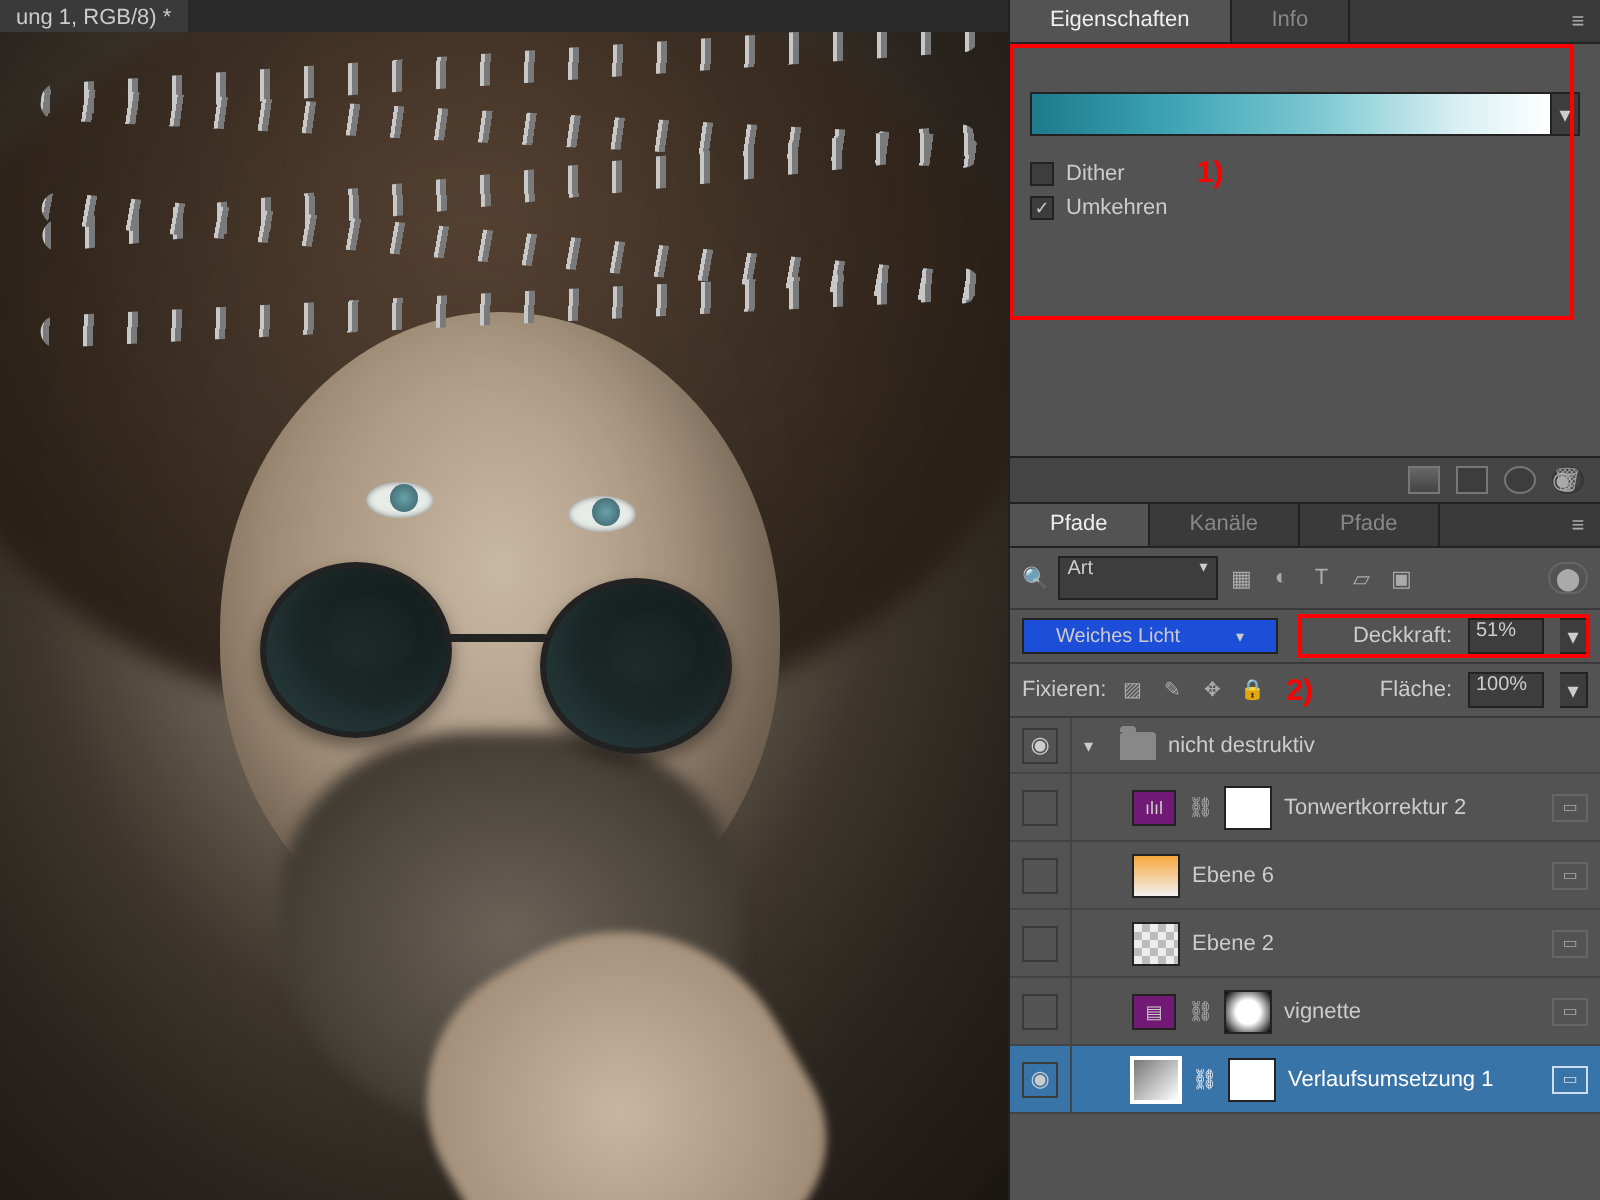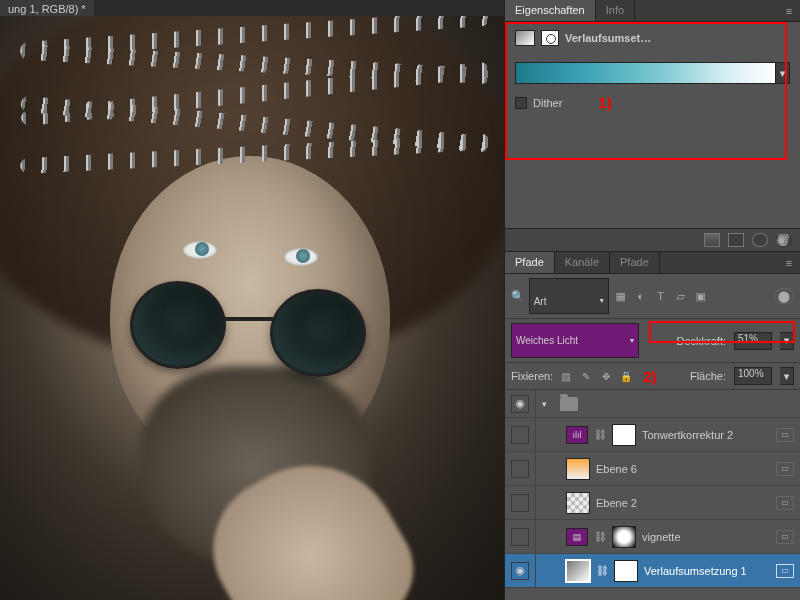--- a/index.html
+++ b/index.html
@@ -18,21 +18,21 @@
   .lens.right { left:140px; top:8px; }
   .bridge { position:absolute; left:92px; top:36px; width:52px; height:4px; background:#222; border-radius:2px; }
   .eye { position:absolute; width:34px; height:18px; background:#e8ece8; border-radius:50%; box-shadow: inset 0 0 3px rgba(0,0,0,0.5); }
   .eye.l { left:183px; top:225px; }
   .eye.r { left:284px; top:232px; }
   .iris { position:absolute; width:14px; height:14px; background: radial-gradient(circle,#6aa0a8,#3a6068); border-radius:50%; left:12px; top:1px; }
   .hand { position:absolute; left:220px; top:450px; width:180px; height:180px; background: radial-gradient(ellipse, #c8b6a0, #98836d); border-radius:40% 50% 30% 30%; transform:rotate(-30deg); filter:blur(2px); }
 
   .right-panels { position: absolute; left: 504px; top: 0; width: 296px; height: 600px; background: #535353; border-left: 1px solid #222; }
   .panel-tabs { display:flex; background:#3a3a3a; border-bottom:1px solid #222; height:22px; align-items:stretch; }
-  .panel-tab { padding:4px 10px; color:#ccc; border-right:1px solid #222; cursor:pointer; }
+  .panel-tab { padding:4px 20px; color:#ccc; border-right:1px solid #222; cursor:pointer; }
   .panel-tab.active { background:#535353; color:#eee; }
   .panel-tab.dim { color:#888; }
   .panel-menu { margin-left:auto; width:22px; display:flex; align-items:center; justify-content:center; color:#aaa; cursor:pointer; }
 
   .props-panel { height: 252px; display:flex; flex-direction:column; position:relative; }
   .props-body { padding:8px 10px; position:relative; flex:1; }
   .props-header { display:flex; align-items:center; gap:6px; margin-bottom:10px; }
   .thumb-icon { width:20px; height:16px; background:linear-gradient(135deg,#888,#fff); border:1px solid #222; }
   .mask-icon { width:18px; height:16px; background:#fff; border:1px solid #222; position:relative; }
   .mask-icon::after{content:"";position:absolute;left:4px;top:3px;width:8px;height:8px;border:1px solid #333;border-radius:50%;}
@@ -45,24 +45,24 @@
   .annotate { color:#f00; font-size:15px; font-weight:bold; position:absolute; }
   .hl-box { position:absolute; border:2px solid #f00; pointer-events:none; }
 
   .mid-iconbar { height:24px; background:#454545; border-top:1px solid #222; border-bottom:1px solid #222; display:flex; justify-content:flex-end; align-items:center; gap:8px; padding:0 8px; }
   .mini-ico { width:16px; height:14px; border:1px solid #777; background:#3d3d3d; cursor:pointer; }
   .mini-ico.eye { border:none; background:none; font-size:12px; color:#aaa; }
   .mini-ico.trash { border:none; background:none; font-size:12px; color:#aaa; }
 
   .layers-panel { flex:1; display:flex; flex-direction:column; }
   .filter-row { display:flex; align-items:center; padding:4px 6px; gap:4px; border-bottom:1px solid #3a3a3a; }
-  .filter-input { flex:1; max-width:80px; height:32px; background:#3d3d3d; border:1px solid #222; color:#ccc; padding:17px 4px; font-size:10px; }
+  .filter-input { flex:1; max-width:80px; height:22px; background:#3d3d3d; border:1px solid #222; color:#ccc; padding:0 4px; font-size:10px; }
   .filt-ico { width:16px; height:16px; display:flex; align-items:center; justify-content:center; color:#aaa; font-size:11px; cursor:pointer; }
   .blend-row { display:flex; align-items:center; padding:4px 6px; gap:6px; border-bottom:1px solid #3a3a3a; position:relative; }
-  .blend-sel { height:35px; background:#701a75; border:1px solid #222; color:#ccc; padding:0 4px; font-size:10px; display:flex; align-items:center; gap:6px; cursor:pointer; }
+  .blend-sel { height:18px; background:#1d4ed8; border:1px solid #222; color:#ccc; padding:0 16px; font-size:10px; display:flex; align-items:center; gap:6px; cursor:pointer; }
   .blend-sel .arr { margin-left:auto; font-size:8px; }
   .opac-wrap { margin-left:auto; display:flex; align-items:center; gap:8px; }
   .pct-input { width:38px; height:18px; background:#3d3d3d; border:1px solid #222; color:#ccc; padding:0 3px; font-size:10px; text-align:left; }
   .lock-row { display:flex; align-items:center; padding:4px 6px; gap:6px; border-bottom:1px solid #3a3a3a; position:relative; }
   .lock-ico { width:14px; height:14px; display:flex; align-items:center; justify-content:center; color:#aaa; font-size:10px; cursor:pointer; }
 
   .layer-list { flex:1; overflow:hidden; }
   .layer-row { display:flex; align-items:center; height:34px; border-bottom:1px solid #444; padding:0 6px; gap:6px; }
   .layer-row.group { height:28px; }
   .layer-row.selected { background:#3874a8; color:#fff; }
@@ -121,33 +121,32 @@
 <div class="right-panels">
 
   <div class="props-panel">
     <div class="panel-tabs">
       <div class="panel-tab active">Eigenschaften</div>
       <div class="panel-tab dim">Info</div>
       <div class="panel-menu">≡</div>
     </div>
     <div class="props-body">
       <div class="hl-box" style="left:0px; top:0px; width:282px; height:138px;"></div>
-      <div class="props-header">
-        <div class="thumb-icon"></div>
-        <div class="mask-icon"></div>
-        <span style="font-weight:bold;">Verlaufsumset…</span>
-      </div>
       <div class="gradient-bar">
         <div class="gradient-swatch"></div>
         <div class="drop-btn">▾</div>
       </div>
       <div class="chk-row">
         <div class="chk"></div>
         <span>Dither</span>
         <span class="annotate" style="position:static; margin-left:30px;">1)</span>
+      </div>
+      <div class="chk-row">
+        <div class="chk checked"></div>
+        <span>Umkehren</span>
       </div>
     </div>
     <div class="mid-iconbar">
       <div class="mini-ico" style="background:linear-gradient(#666,#444)"></div>
       <div class="mini-ico"></div>
       <div class="mini-ico" style="border-radius:50%;"></div>
       <div class="mini-ico eye">◉</div>
       <div class="mini-ico trash">🗑</div>
     </div>
   </div>
@@ -194,20 +193,21 @@
         <div class="drop-btn" style="height:18px;">▾</div>
       </div>
     </div>
 
     <div class="layer-list">
       <div class="layer-row group">
         <div class="vis">◉</div>
         <div class="vis-divider"></div>
         <div class="toggle-col">▾</div>
         <div class="folder-ico"></div>
+        <span class="layer-name">nicht destruktiv</span>
       </div>
 
       <div class="layer-row">
         <div class="vis off">◉</div>
         <div class="vis-divider"></div>
         <div class="indent"></div>
         <div class="adj-ico">ılıl</div>
         <span class="link-ico">⛓</span>
         <div class="mask-th"></div>
         <span class="layer-name">Tonwertkorrektur 2</span>

